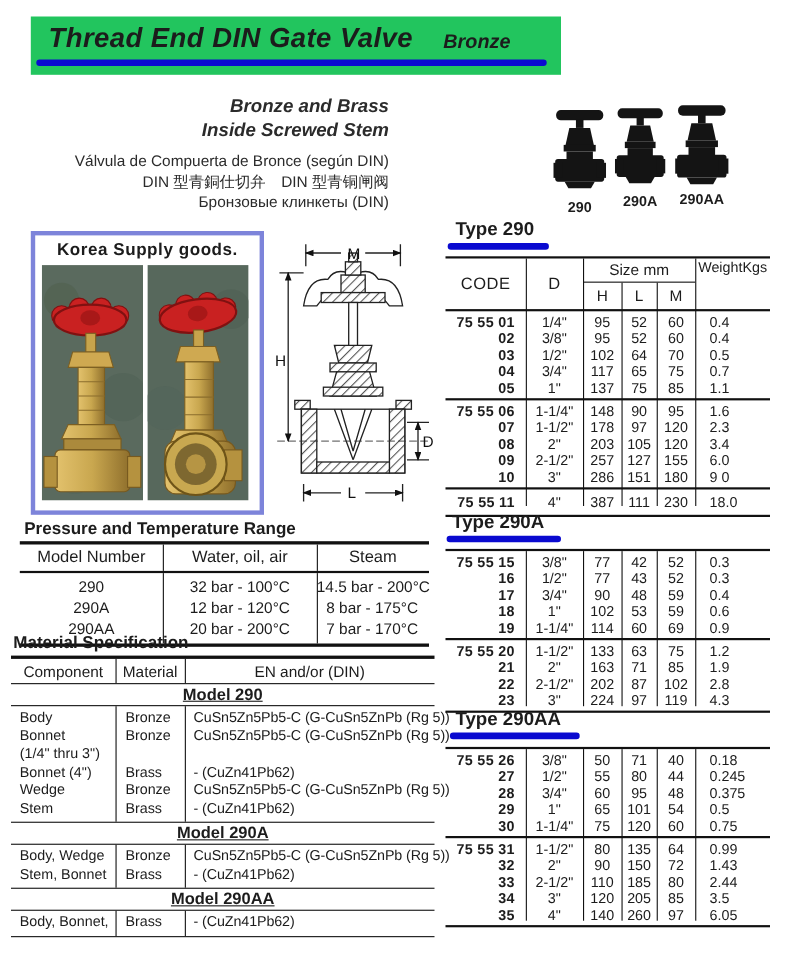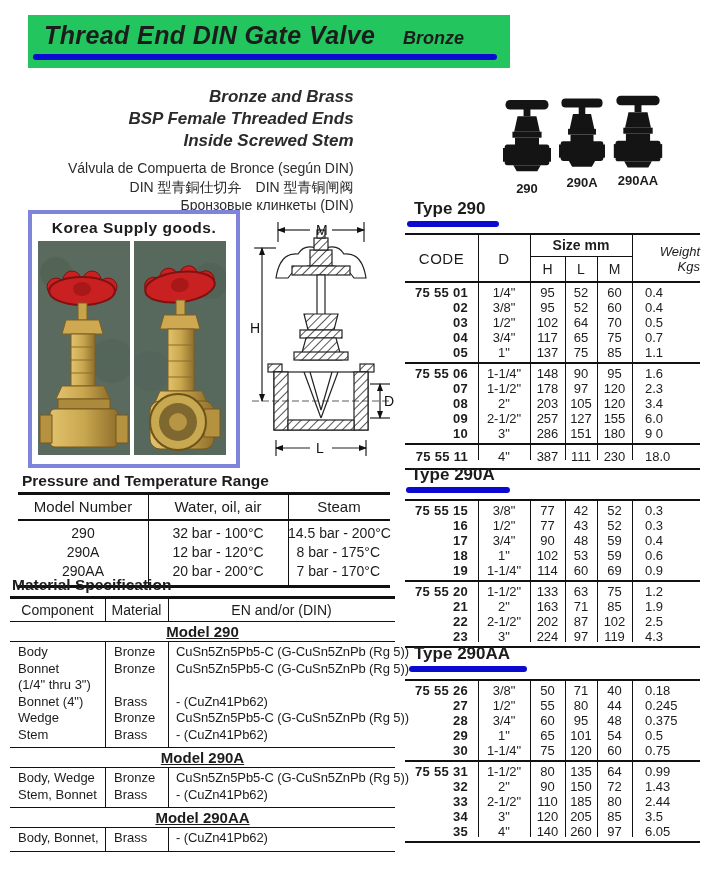--- a/index.html
+++ b/index.html
@@ -59,23 +59,23 @@
   .ms-body .c1{padding-left:9px;}
   .ms-body .c2{padding-left:8px;letter-spacing:-0.1px;}
 
   
   .stype{position:absolute;font-size:17px;font-weight:bold;}
   .sunder{position:absolute;height:6px;background:#0a0ad0;border-radius:3px;}
   .stable{position:absolute;left:405px;width:295px;border-top:2px solid #111;box-sizing:border-box;}
   .sheader{position:relative;display:grid;grid-template-columns:73px 52px 102px 68px;height:46px;border-bottom:2px solid #111;}
   .sheader .hc{display:flex;align-items:center;justify-content:center;font-size:15px;letter-spacing:.5px;}
   .sizegrp{display:flex;flex-direction:column;}
-  .sizelbl{height:21px;line-height:21px;text-align:center;font-size:14px;border-bottom:1px solid #111;font-weight:bold;}
+  .sizelbl{height:21px;line-height:21px;text-align:center;font-size:14px;border-bottom:1px solid #111;}
   .hlm{display:grid;grid-template-columns:35px 32px 35px;height:25px;line-height:25px;text-align:center;font-size:14px;}
-  .wtcell{display:flex;flex-direction:column;justify-content:center;text-align:right;font-size:13px;line-height:15px;font-style:italic;}
+  .wtcell{display:flex;flex-direction:row;justify-content:center;text-align:center;font-size:13px;line-height:15px;}
   .sgroup{position:relative;border-bottom:2px solid #111;padding:2px 0;}
   .sgroup:last-child{border-bottom:2px solid #111;}
   .sgroup.pad4{padding:4px 0;}
   .sgroup .row{display:grid;grid-template-columns:73px 52px 35px 32px 35px 68px;height:15px;line-height:15px;font-size:13px;}
   .sgroup .c0{text-align:right;padding-right:10px;font-weight:bold;letter-spacing:.3px;}
   .sgroup .c1{text-align:center;}
   .sgroup .c2,.sgroup .c3,.sgroup .c4{text-align:center;}
   .sgroup .c5{padding-left:13px;}
 </style>
 </head>
@@ -84,21 +84,20 @@
 <div class="page">
 
   <div class="titleband">
     <div class="pgtitle">Thread End DIN Gate Valve</div>
     <div class="pgsub">Bronze</div>
     <div class="t-underline"></div>
   </div>
 
   <div class="intro">
     <div class="b">Bronze and Brass</div>
-    <div class="b">BSP Female Threaded Ends</div>
     <div class="b">Inside Screwed Stem</div>
     <div class="gap"></div>
     <div class="p">Válvula de Compuerta de Bronce (según DIN)</div>
     <div class="p">DIN 型青銅仕切弁　DIN 型青铜闸阀</div>
     <div class="p">Бронзовые клинкеты (DIN)</div>
   </div>
 
   <div class="thumbs">
     <div class="thumb">
       <svg width="48" height="84" viewBox="0 0 56 88" fill="#141414">
@@ -552,21 +551,21 @@
           <div class="cell c3">71</div>
           <div class="cell c4">85</div>
           <div class="cell c5">1.9</div>
         </div>
         <div class="row">
           <div class="cell c0">22</div>
           <div class="cell c1">2-1/2"</div>
           <div class="cell c2">202</div>
           <div class="cell c3">87</div>
           <div class="cell c4">102</div>
-          <div class="cell c5">2.5</div>
+          <div class="cell c5">2.8</div>
         </div>
         <div class="row">
           <div class="cell c0">23</div>
           <div class="cell c1">3"</div>
           <div class="cell c2">224</div>
           <div class="cell c3">97</div>
           <div class="cell c4">119</div>
           <div class="cell c5">4.3</div>
         </div>
       </div>

